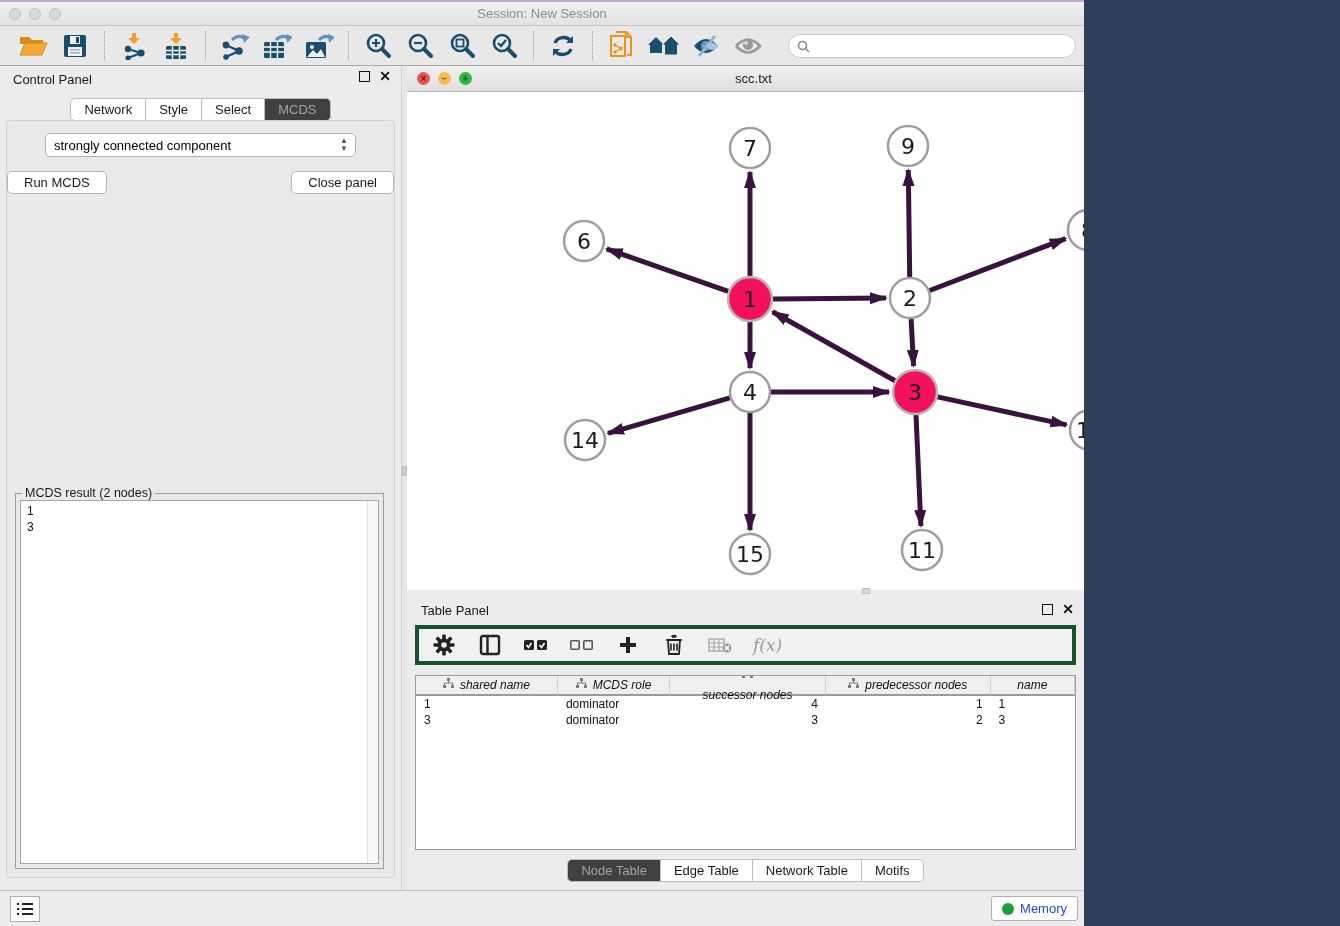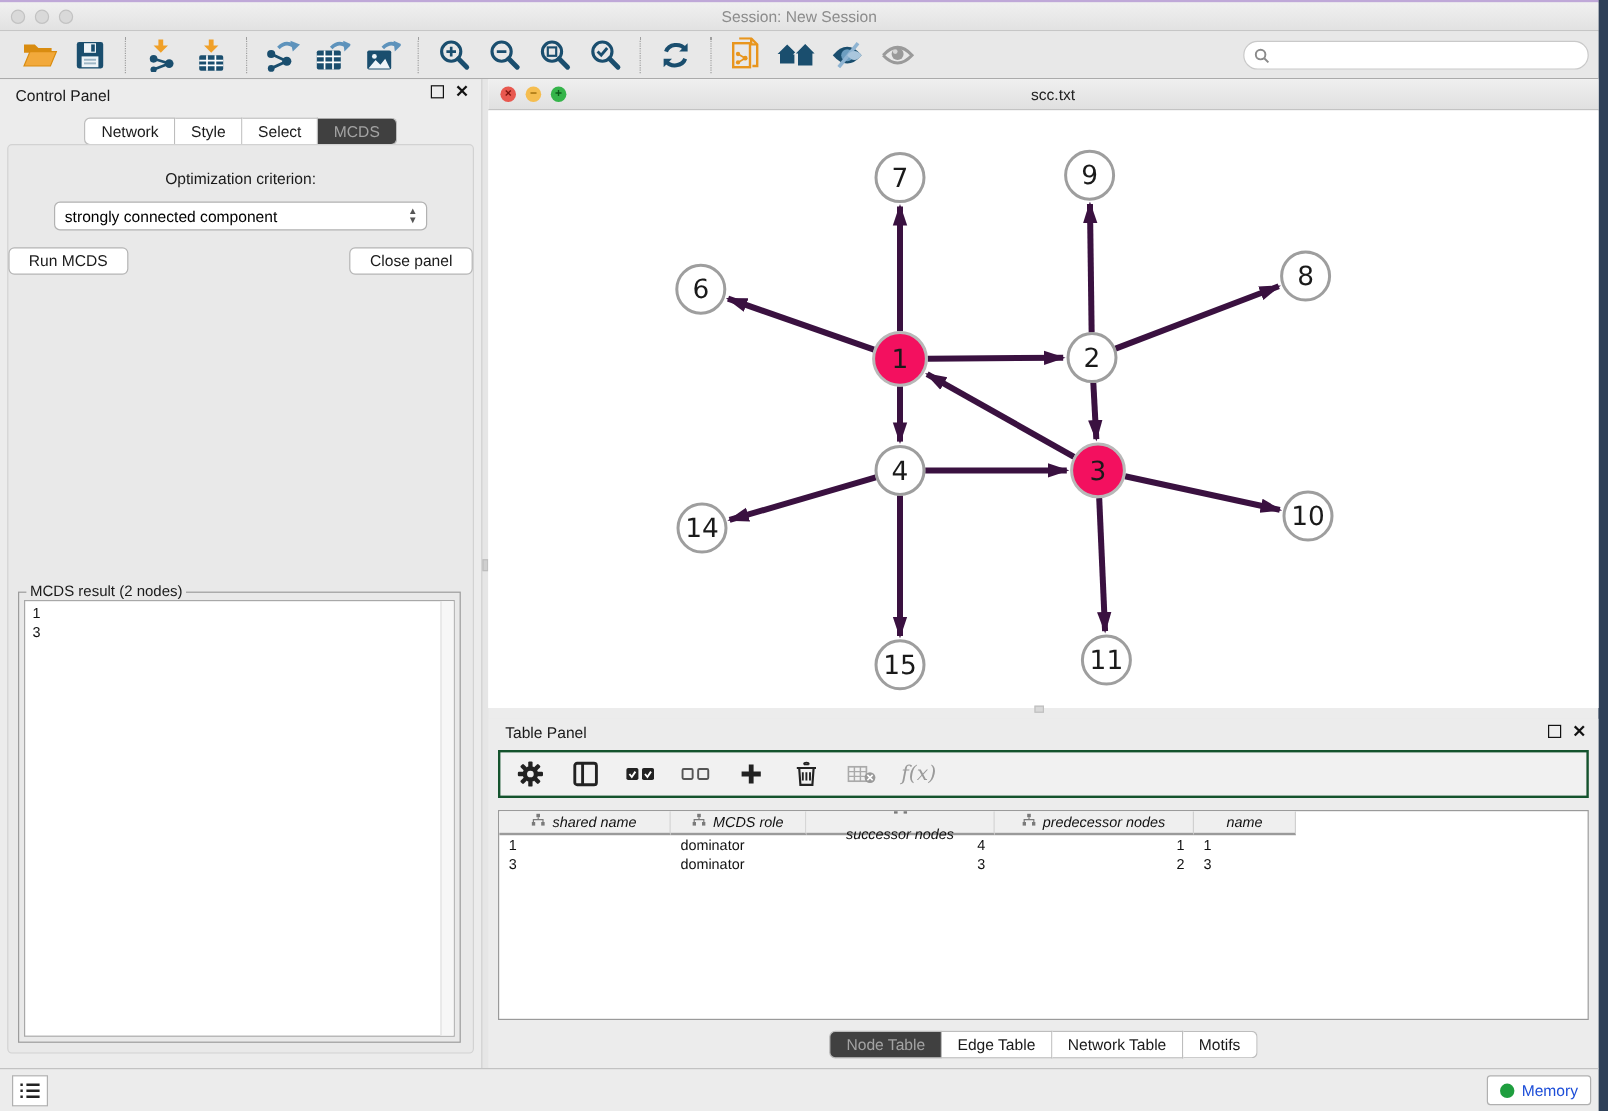--- a/index.html
+++ b/index.html
@@ -1,19 +1,19 @@
 <!DOCTYPE html>
 <html><head>
 <meta charset="utf-8">
 <style>
   * { margin:0; padding:0; box-sizing:border-box; }
   html,body { width:1340px; height:926px; overflow:hidden;
     font-family:"Liberation Sans", sans-serif; }
   body { background:#2e4058; }
-  .app { position:absolute; left:0; top:0; width:1332px; height:926px;
+  .app { position:absolute; left:0; top:0; width:1084px; height:926px;
     background:#ececec; border-top:2px solid #bfa8d8; }
 
   
   .titlebar { position:absolute; left:0; top:0; width:100%; height:24px;
     background:linear-gradient(#f0f0f0,#e2e2e2); border-bottom:1px solid #c6c6c6; }
   .tl-dot { position:absolute; top:6px; width:12px; height:12px; border-radius:50%;
     background:#d9d9d9; border:1px solid #c2c2c2; }
   .app-title { position:absolute; left:0; right:0; top:4px; text-align:center;
     font-size:13px; color:#8c8c8c; }
 
@@ -90,21 +90,21 @@
   .net-canvas { position:absolute; left:0; top:26px; right:0; bottom:0;
     background:#fff; overflow:hidden; }
   .net-bottom-handle { position:absolute; left:455px; bottom:-4px; width:8px;
     height:6px; background:#d8d8d8; border:1px solid #c0c0c0; }
 
   
   .table-panel { position:absolute; left:407px; top:597px; right:0; height:291px;
     background:#ececec; }
   .tp-title { position:absolute; left:14px; top:4px; font-size:13px; color:#1a1a1a; }
   .tp-toolbar { position:absolute; left:8px; right:8px; top:26px; height:40px;
-    background:#f1f1f1; border:2px solid #14532d; display:flex; align-items:center;
+    background:#f1f1f1; border:4px solid #14532d; display:flex; align-items:center;
     padding-left:12px; gap:20px; }
   .tp-icon { display:flex; align-items:center; justify-content:center;
     width:26px; height:26px; cursor:default; }
   .fx-label { font-family:"DejaVu Serif",serif; font-style:italic; font-size:17px;
     color:#9a9a9a; }
   .node-table { position:absolute; left:8px; right:8px; top:76px; bottom:40px;
     background:#fff; border:1px solid #9a9a9a; overflow:hidden; }
   .nt-header { display:flex; }
   .nt-hcell { background:#efefef; border-bottom:2px solid #9a9a9a;
     border-right:1px solid #d0d0d0; height:20px; display:flex; align-items:center;
@@ -288,21 +288,20 @@
       <span class="float-glyph"></span>
       <span class="close-glyph">✕</span>
     </div>
     <div class="cp-tabs" id="cp-tabs">
         <span class="seg-tab">Network</span>
         <span class="seg-tab">Style</span>
         <span class="seg-tab">Select</span>
         <span class="seg-tab active">MCDS</span>
       </div>
     <div class="cp-content">
-      <div class="opt-label">Optimization criterion:</div>
       <div class="opt-select">
         <span>strongly connected component</span>
         <span class="stepper">▲<br>▼</span>
       </div>
       <div class="cp-buttons">
         <button class="btn">Run MCDS</button>
         <button class="btn">Close panel</button>
       </div>
       <div class="mcds-fieldset">
         <span class="mcds-legend">MCDS result (2 nodes)</span>

